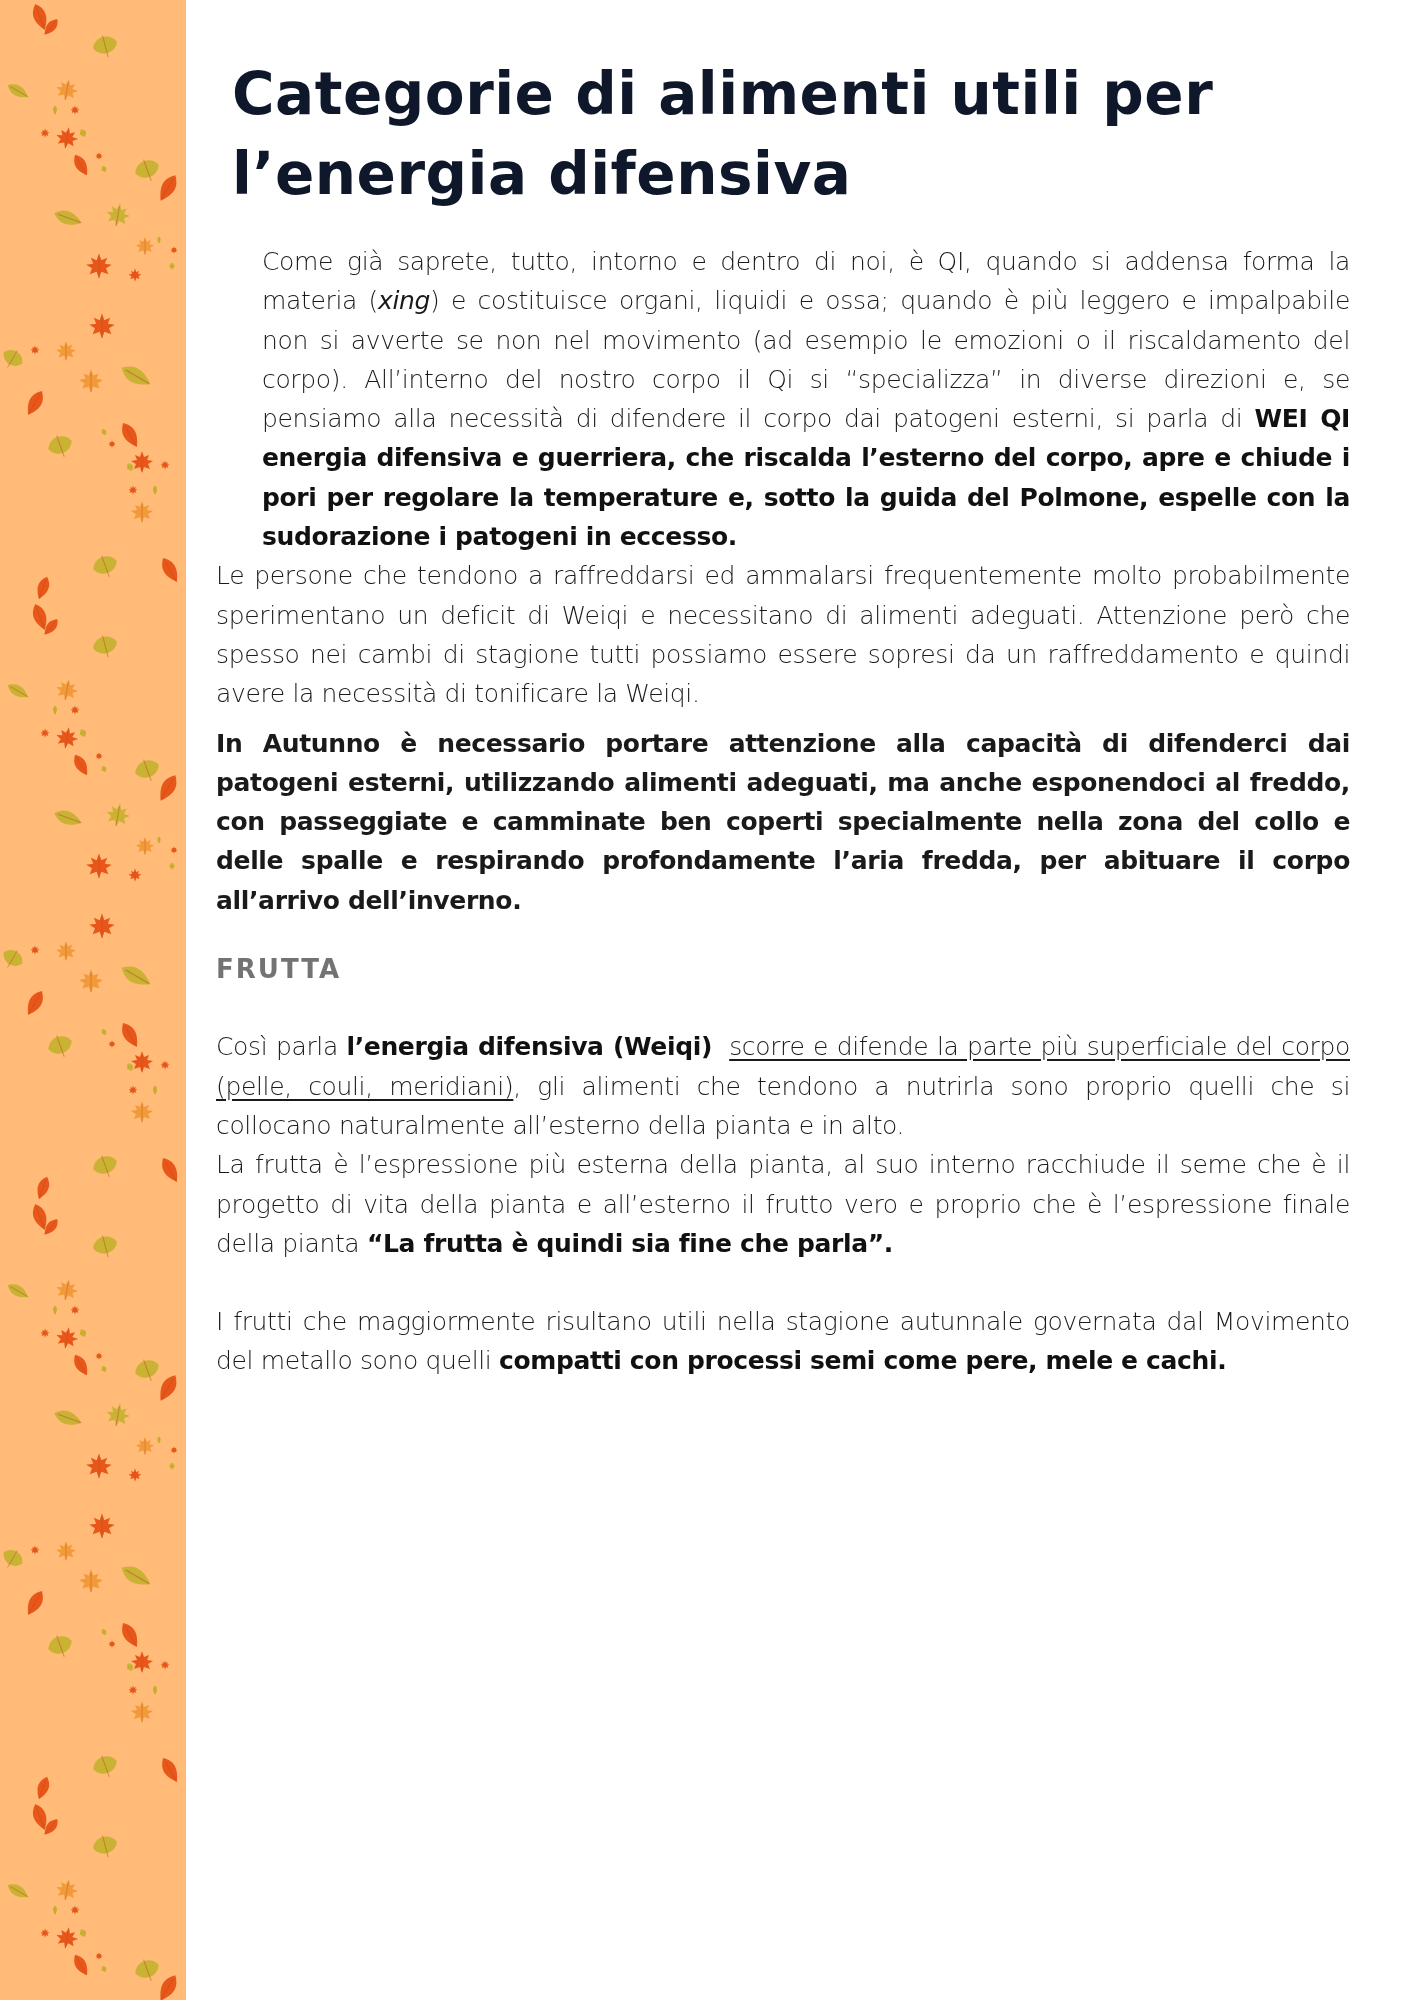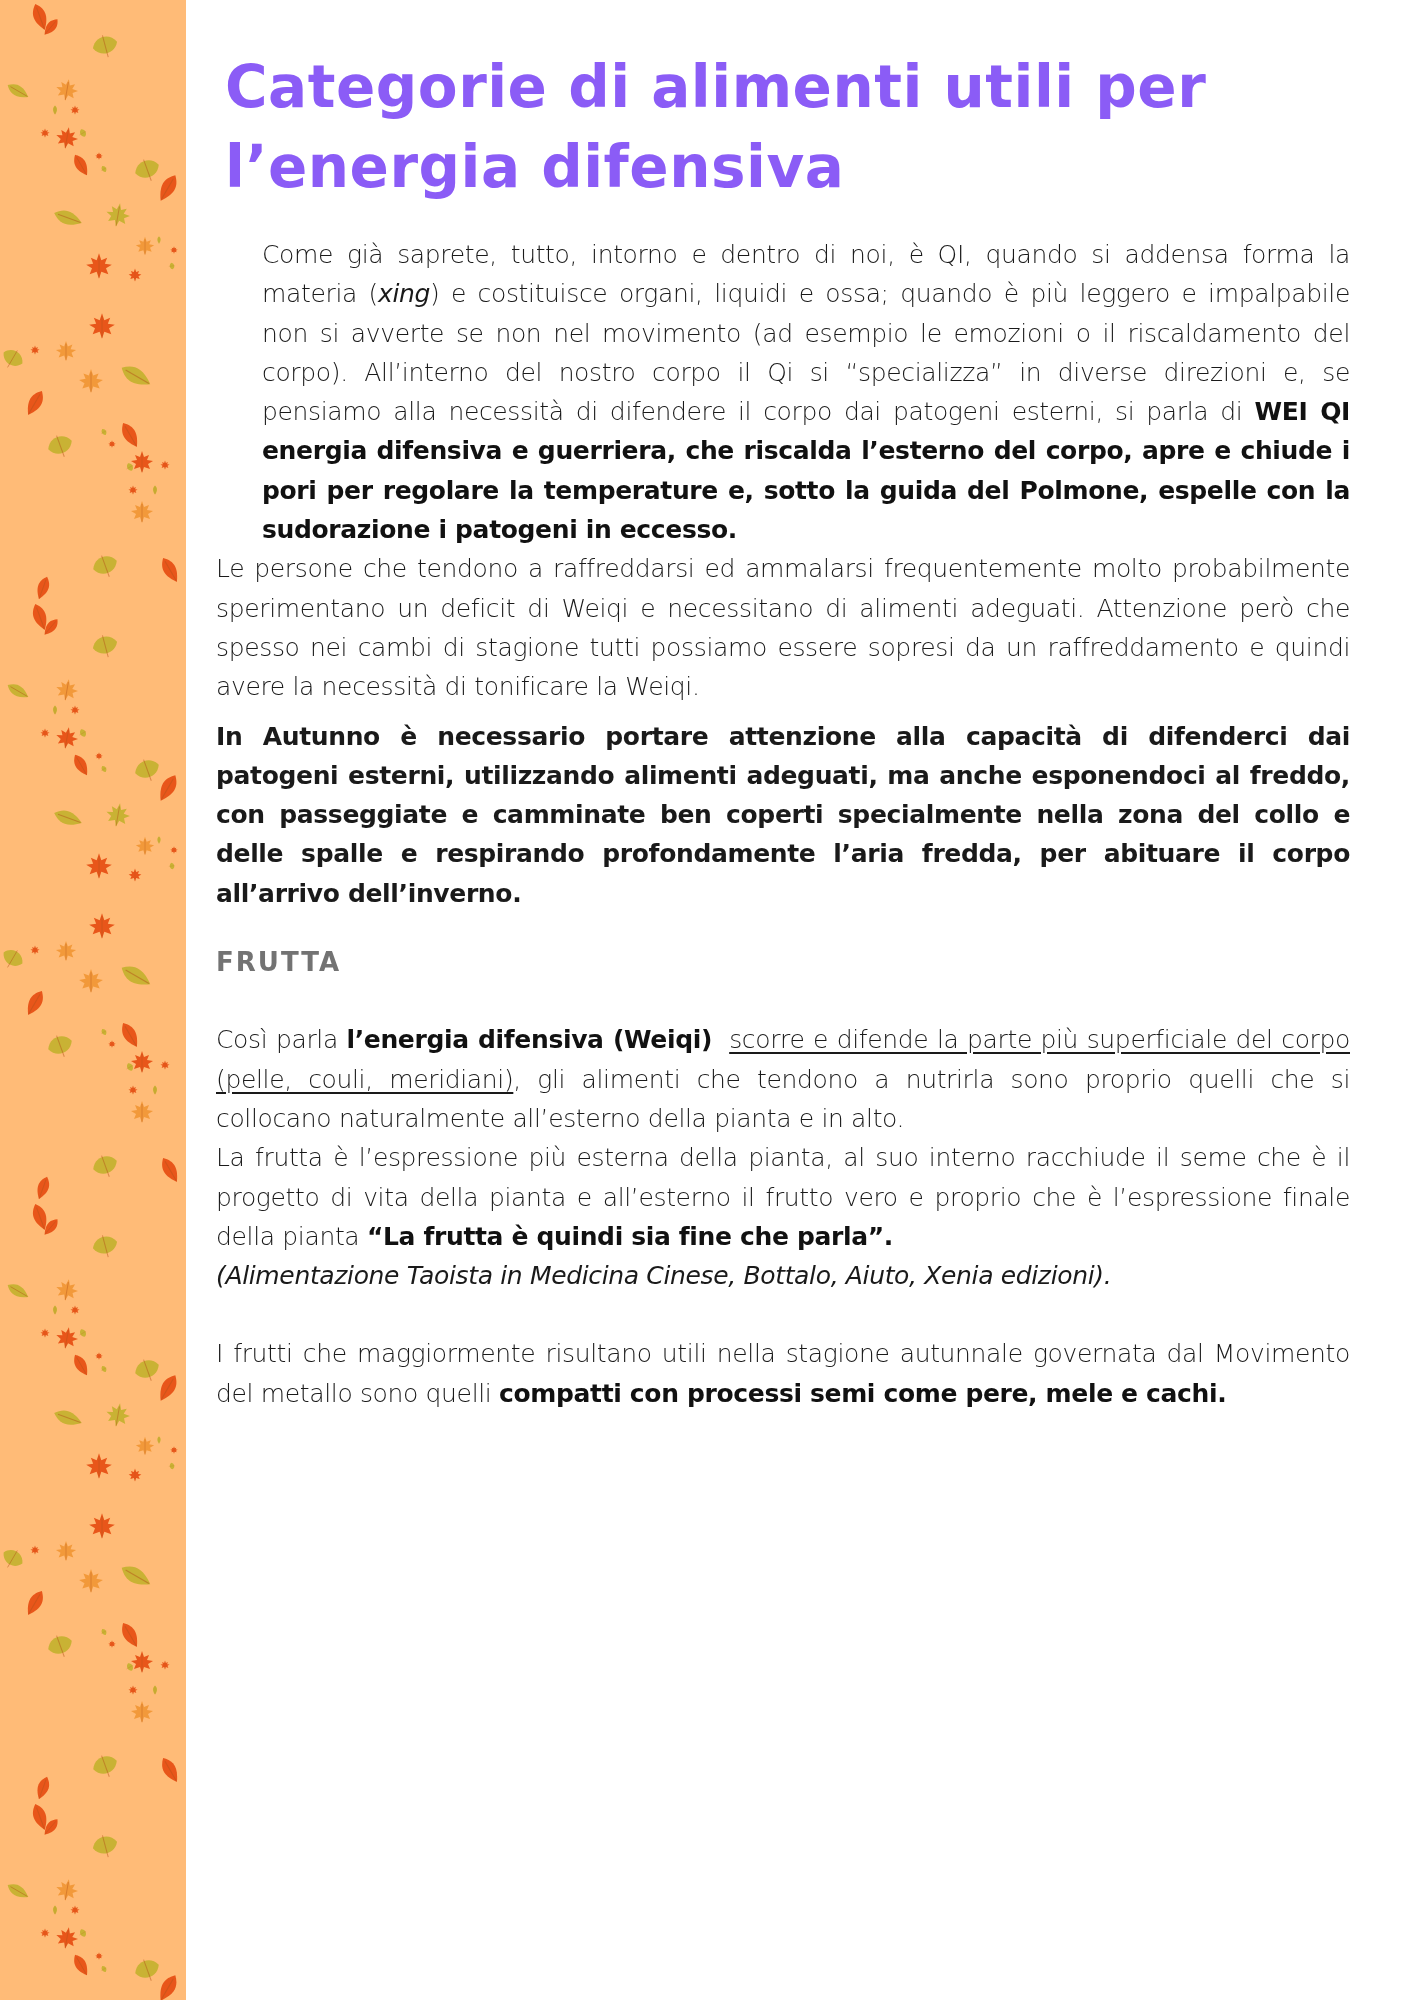--- a/index.html
+++ b/index.html
@@ -11,22 +11,22 @@
   }
   .sidebar {
     position: absolute; left: 0; top: 0; width: 186px; height: 2000px;
     background: #FFBB77;
   }
   .leaf { position: absolute; }
   .content {
     position: absolute; left: 216px; top: 38px; width: 1134px;
   }
   .title {
-    margin: 9px; font-family: "DejaVu Sans", sans-serif; font-weight: bold;
-    font-size: 58px; line-height: 80px; color: #8b5cf6; letter-spacing: 0.5px;
+    margin: 16px; font-family: "DejaVu Sans", sans-serif; font-weight: bold;
+    font-size: 58px; line-height: 80px; color: #0f172a; letter-spacing: 0.5px;
   }
   .body-text {
     font-family: "DejaVu Sans", sans-serif; font-weight: 300;
     font-size: 25px; line-height: 39.3px; text-align: justify;
     text-align-last: left; color: #1a1a1a; margin: 0;
     letter-spacing: -0.35px;
   }
   .para { margin: 0; }
   .p-intro { margin-top: 28px; margin-left: 46px; }
   .p-gap { margin-top: 10px; font-weight: bold; }
@@ -633,20 +633,19 @@
     <p class="para">Le persone che tendono a raffreddarsi ed ammalarsi frequentemente molto probabilmente sperimentano un deficit di Weiqi e necessitano di alimenti adeguati. Attenzione però che spesso nei cambi di stagione tutti possiamo essere sopresi da un raffreddamento e quindi avere la necessità di tonificare la Weiqi.</p>
     <p class="para p-gap">In Autunno è necessario portare attenzione alla capacità di difenderci dai patogeni esterni, utilizzando alimenti adeguati, ma anche esponendoci al freddo, con passeggiate e camminate ben coperti specialmente nella zona del collo e delle spalle e respirando profondamente l’aria fredda,  per abituare il corpo all’arrivo dell’inverno.</p>
 
     <div class="section-heading">FRUTTA</div>
 
     <p class="para">
       <span>Così parla </span><b>l’energia difensiva (Weiqi)</b><span style="white-space:pre">  </span><span class="ul">scorre e difende la parte più superficiale del corpo (pelle, couli, meridiani)</span><span>, gli alimenti che tendono a nutrirla sono proprio quelli che si collocano naturalmente all’esterno della pianta e in alto.</span>
     </p>
     <p class="para">
       <span>La frutta è l’espressione più esterna della pianta, al suo interno racchiude il seme che è il progetto di vita della pianta e all’esterno il frutto vero e proprio che è l’espressione finale della pianta </span><b>“La frutta è quindi sia fine che parla”.</b><br>
-      <i>(Alimentazione Taoista in Medicina Cinese, Bottalo, Aiuto, Xenia edizioni).</i>
     </p>
     <div class="blank-gap"></div>
     <p class="para">
       <span>I frutti che maggiormente risultano utili nella stagione autunnale governata dal Movimento del metallo sono quelli </span><b>compatti con processi semi come pere, mele e cachi.</b>
     </p>
   </div>
 </div>
 
 </body></html>

